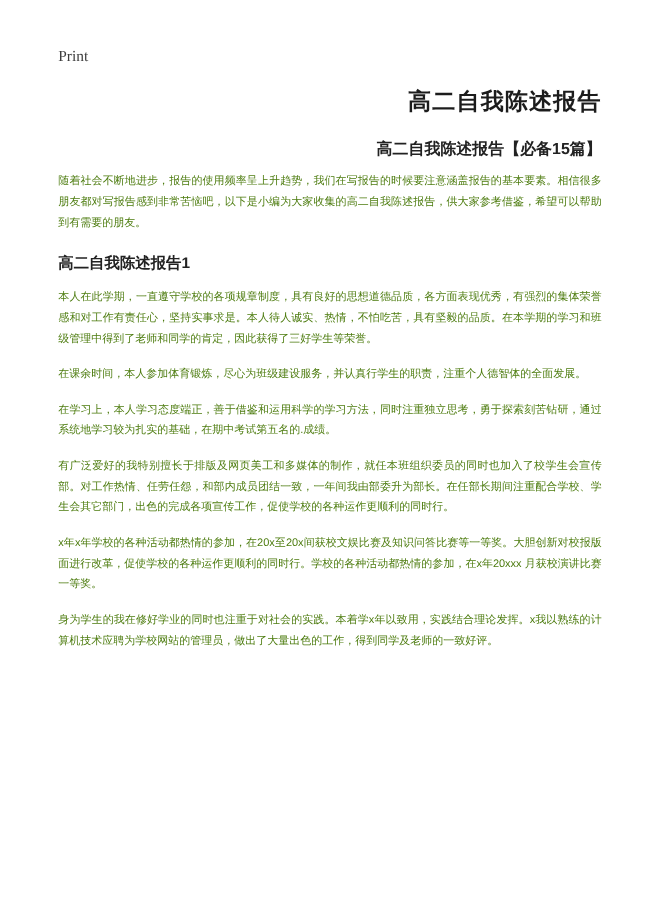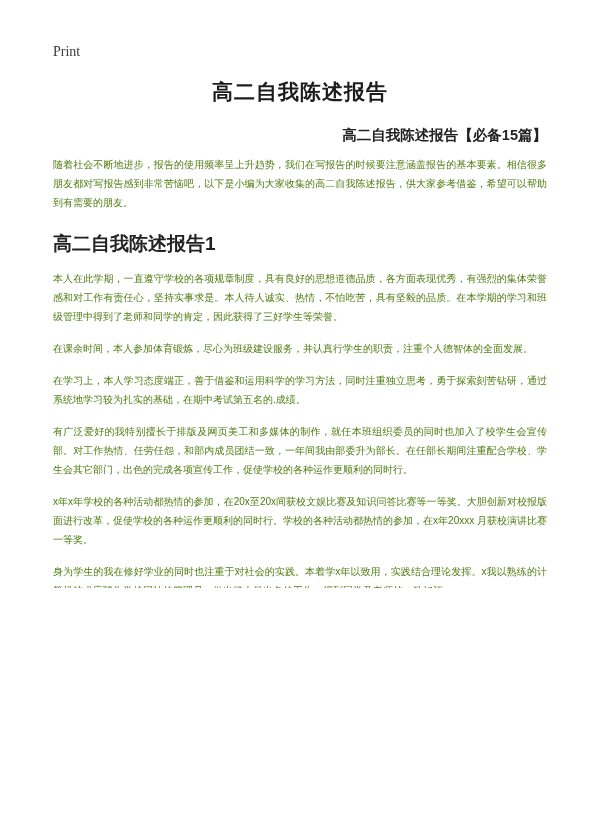--- a/index.html
+++ b/index.html
@@ -20,36 +20,36 @@
   }
   .print-link {
     font-family: "Liberation Serif", serif;
     font-size: 14px;
     color: #3d3d3d;
     line-height: 16px;
     cursor: pointer;
     display: inline-block;
   }
   .doc-title {
-    text-align: center;
+    text-align: right;
     font-size: 21px;
     font-weight: bold;
     color: #1c1c1c;
     margin: 18px 0 20px 0;
     letter-spacing: 1px;
   }
   .doc-subtitle {
     font-size: 14.5px;
     font-weight: bold;
     color: #222222;
     margin: 18px 0 10px 0;
     text-align: right;
   }
   .section-heading {
-    font-size: 19px;
+    font-size: 14px;
     font-weight: bold;
     color: #222222;
     margin: 19px 0 12px 0;
   }
   .body-para {
     font-size: 10px;
     line-height: 19px;
     text-align: justify;
     color: #4d7c0f;
     margin: 0 0 13px 0;

